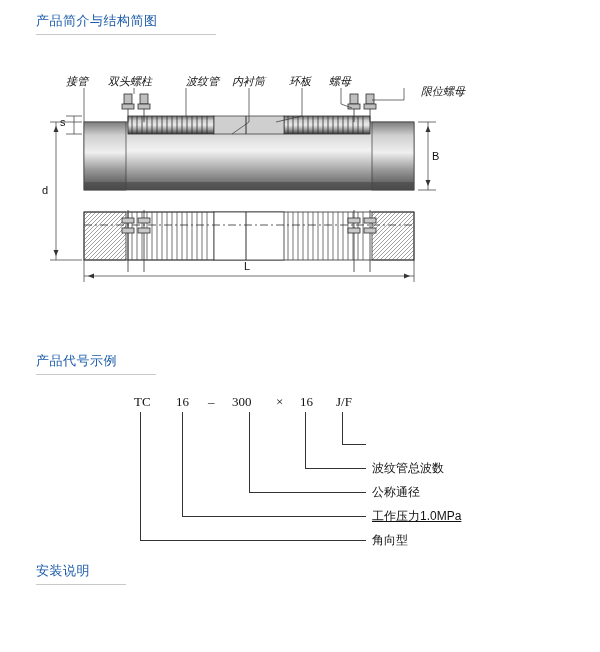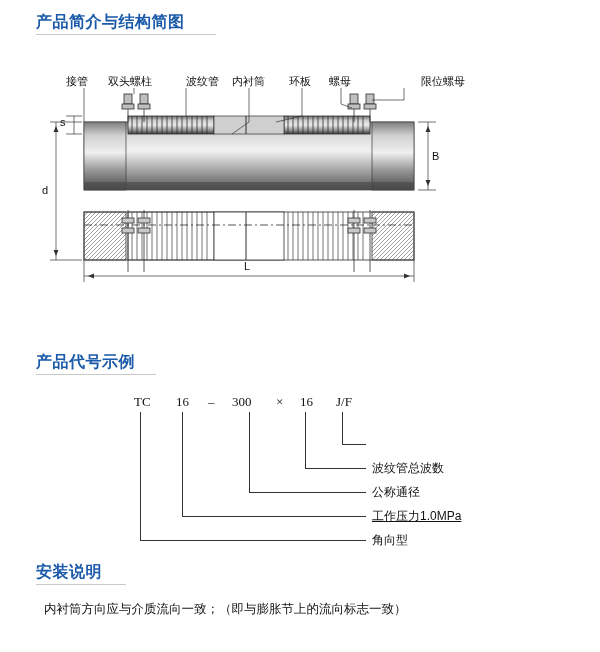--- a/index.html
+++ b/index.html
@@ -15,22 +15,22 @@
     position: relative;
     overflow: hidden;
   }
   .page {
     position: relative;
     width: 600px;
     height: 652px;
   }
   .section-title {
     position: absolute;
-    font-size: 16px;
-    font-weight: bold;
+    font-size: 13px;
+    font-weight: normal;
     color: #1a5aa8;
     letter-spacing: 0.5px;
     white-space: nowrap;
   }
   .title-underline {
     position: absolute;
     height: 1px;
     background: #c9c9c9;
   }
   #title-1 { left: 36px; top: 12px; }
@@ -47,20 +47,21 @@
     top: 60px;
     width: 530px;
     height: 230px;
   }
   .fig-label {
     position: absolute;
     font-size: 11px;
     color: #111;
     white-space: nowrap;
     font-family: "Liberation Sans", sans-serif;
+    font-style: italic;
   }
   .dim-label {
     position: absolute;
     font-size: 11px;
     color: #111;
   }
 
   
   .code-area {
     position: absolute;
@@ -327,21 +328,21 @@
       </g>
     </svg>
 
     
     <div class="fig-label" style="left:30px; top:14px;">接管</div>
     <div class="fig-label" style="left:72px; top:14px;">双头螺柱</div>
     <div class="fig-label" style="left:150px; top:14px;text-align:center;">波纹管</div>
     <div class="fig-label" style="left:196px; top:14px;">内衬筒</div>
     <div class="fig-label" style="left:253px; top:14px;">环板</div>
     <div class="fig-label" style="left:293px; top:14px;">螺母</div>
-    <div class="fig-label" style="left:342px; top:14px;padding-left:43px;">限位螺母</div>
+    <div class="fig-label" style="left:342px; top:24px;padding-left:43px;">限位螺母</div>
 
     
     <div class="dim-label" style="left:24px; top:56px;">s</div>
     <div class="dim-label" style="left:6px; top:124px;">d</div>
     <div class="dim-label" style="left:396px; top:90px;">B</div>
     <div class="dim-label" style="left:208px; top:200px;">L</div>
   </div>
 
   <div class="section-title" id="title-2">产品代号示例</div>
   <div class="title-underline" id="rule-2"></div>
@@ -374,16 +375,15 @@
     <div class="code-desc" style="left:336px; top:66px;">波纹管总波数</div>
     <div class="code-desc" style="left:336px; top:90px;">公称通径</div>
     <div class="code-desc" style="left:336px; top:114px;text-decoration:underline;">工作压力1.0MPa</div>
     <div class="code-desc" style="left:336px; top:138px;">角向型</div>
   </div>
 
   <div class="section-title" id="title-3">安装说明</div>
   <div class="title-underline" id="rule-3"></div>
 
   <div class="notes">
-    <div class="note-line">内衬筒方向应与介质流向一致；（即与膨胀节上的流向标志一致）</div>
   </div>
 
 </div>
 
 </body></html>

